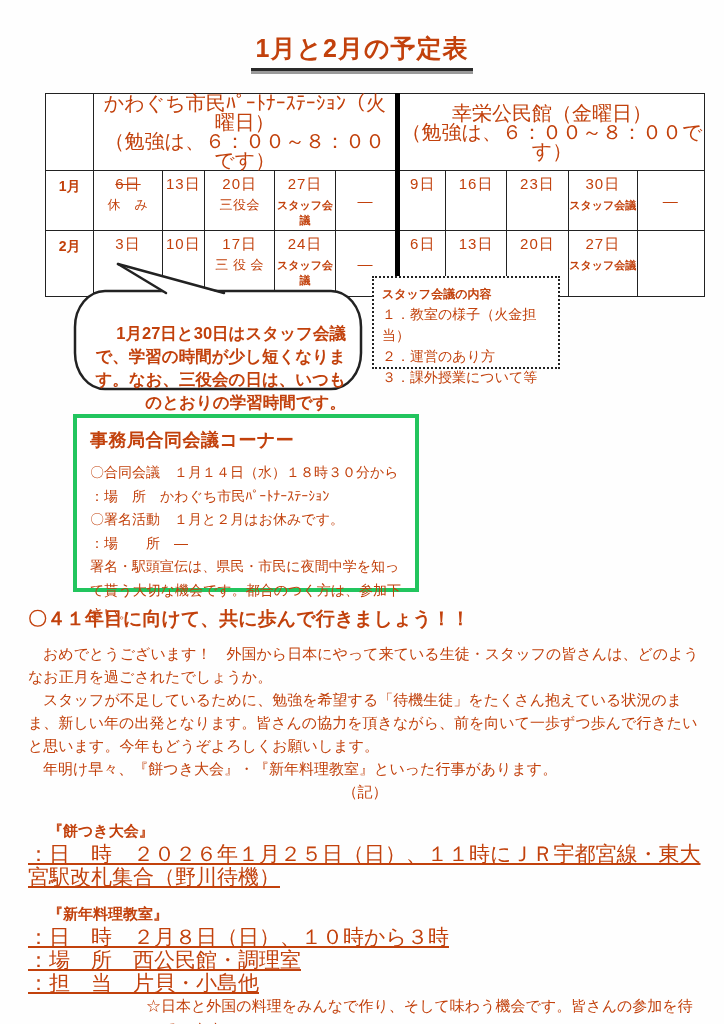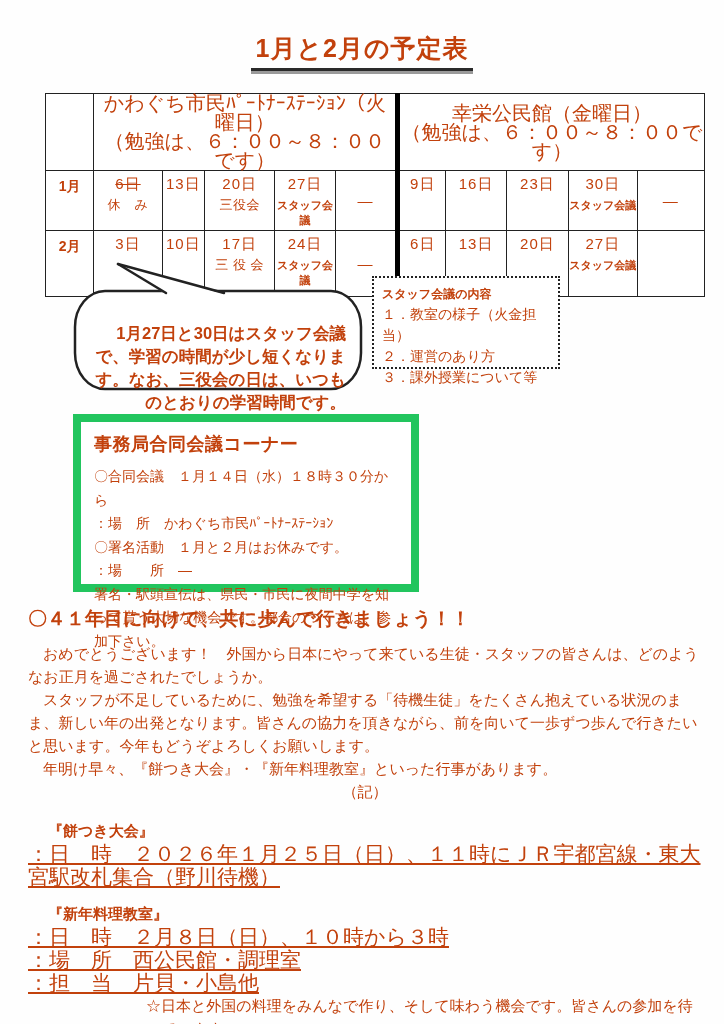--- a/index.html
+++ b/index.html
@@ -48,21 +48,21 @@
   .staff-box {
     position: absolute; left: 372px; top: 276px; width: 188px; height: 93px;
     border: 2px dotted #222; padding: 6px 8px; background: #fff;
   }
   .staff-title { font-size: 12px; font-weight: 700; line-height: 20px; }
   .staff-item { font-size: 14px; line-height: 21px; }
 
   
   .office-box {
     position: absolute; left: 73px; top: 414px; width: 346px; height: 178px;
-    border: 8px solid #22c55e; padding: 10px 13px 0; background: #fff;
+    border: 4px solid #22c55e; padding: 10px 13px 0; background: #fff;
   }
   .office-title { font-size: 18px; font-weight: 700; line-height: 24px; margin-bottom: 9px; letter-spacing: 0.5px; }
   .office-line { font-size: 14px; line-height: 23.5px; }
 
   
   .main-text { position: absolute; left: 28px; top: 606px; width: 674px; }
   .main-heading { font-size: 19px; font-weight: 700; margin-bottom: 10px; }
   .para { font-size: 15px; line-height: 23px; text-indent: 1em; }
   .ki { font-size: 15px; line-height: 23px; text-align: center; }
   .event { margin-top: 16px; }

